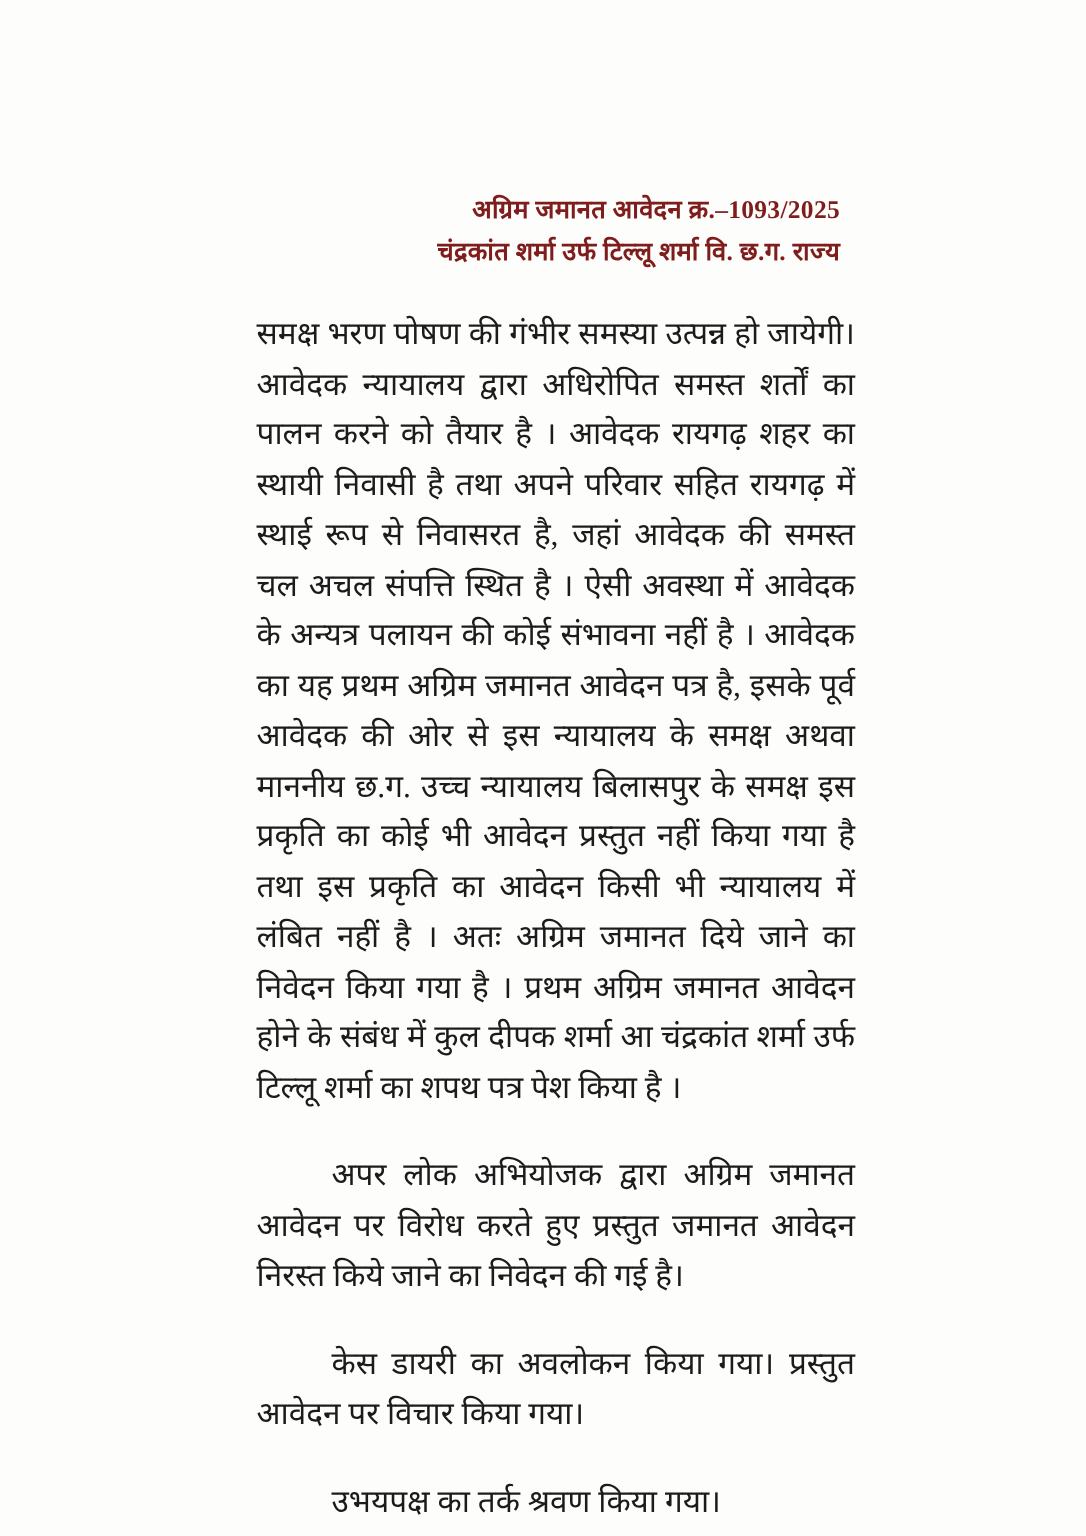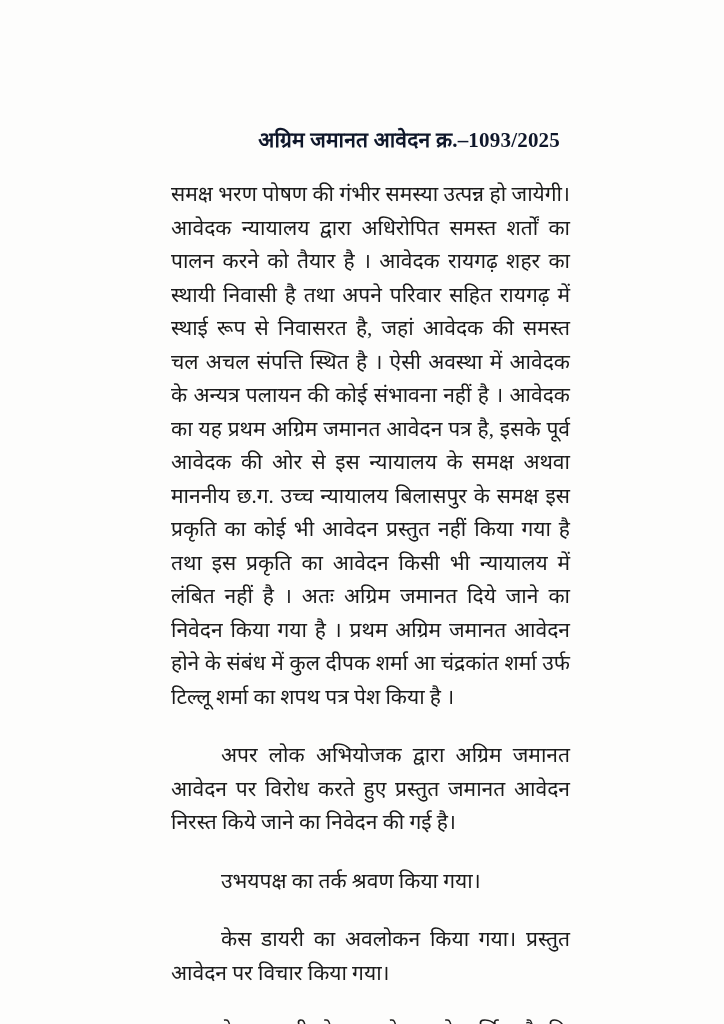--- a/index.html
+++ b/index.html
@@ -19,26 +19,26 @@
       box-sizing: border-box;
     }
     .content {
       position: absolute;
       left: 171px;
       top: 126px;
       width: 399px;
     }
     .case-header {
       text-align: right;
-      font-size: 21px;
+      font-size: 17px;
       font-weight: 700;
       line-height: 28px;
       padding-right: 10px;
       letter-spacing: 0.2px;
-      color: #0f172a;
+      color: #7f1d1d;
     }
     .doc-body {
       margin-top: 24px;
       font-size: 21px;
       line-height: 33.5px;
       text-align: justify;
       text-justify: inter-word;
       color: #1b1b1b;
     }
     .para {
@@ -52,24 +52,25 @@
     }
   </style>
 </head>
 <body>
 
 <div class="page">
   <div class="content">
 
     <div class="case-header">
       <div>अग्रिम जमानत आवेदन क्र.–1093/2025</div>
+      <div>चंद्रकांत  शर्मा  उर्फ टिल्लू शर्मा वि. छ.ग. राज्य</div>
     </div>
 
     <div class="doc-body">
       <p class="para">समक्ष भरण पोषण की गंभीर समस्या उत्पन्न हो जायेगी। आवेदक न्यायालय द्वारा अधिरोपित समस्त शर्तों का पालन करने को तैयार है । आवेदक रायगढ़  शहर का स्थायी निवासी है तथा अपने परिवार सहित रायगढ़ में स्थाई रूप से निवासरत है, जहां आवेदक की समस्त चल अचल संपत्ति स्थित है । ऐसी अवस्था में आवेदक के अन्यत्र पलायन की कोई संभावना नहीं है । आवेदक का यह प्रथम अग्रिम जमानत आवेदन पत्र है, इसके पूर्व आवेदक की ओर से इस न्यायालय के समक्ष अथवा माननीय छ.ग. उच्च न्यायालय बिलासपुर के समक्ष इस प्रकृति का कोई भी आवेदन प्रस्तुत नहीं किया गया है तथा इस प्रकृति का आवेदन किसी भी न्यायालय में लंबित नहीं है । अतः अग्रिम  जमानत दिये जाने का निवेदन किया गया है । प्रथम अग्रिम  जमानत आवेदन होने के संबंध में कुल दीपक शर्मा आ चंद्रकांत शर्मा उर्फ टिल्लू शर्मा का शपथ पत्र पेश किया है ।</p>
       <p class="para indent">अपर लोक अभियोजक द्वारा अग्रिम जमानत आवेदन पर विरोध करते हुए प्रस्तुत जमानत आवेदन निरस्त किये जाने का निवेदन की गई है।</p>
+      <p class="para indent">केस डायरी का अवलोकन किया गया। प्रस्तुत आवेदन पर विचार किया गया।</p>
       <p class="para indent">उभयपक्ष का तर्क श्रवण किया गया।</p>
-      <p class="para indent">केस डायरी का अवलोकन किया गया। प्रस्तुत आवेदन पर विचार किया गया।</p>
       <p class="para indent">केस डायरी के अवलोकन से दर्शित है कि आवेदक के</p>
     </div>
 
   </div>
 </div>
 
 </body></html>

